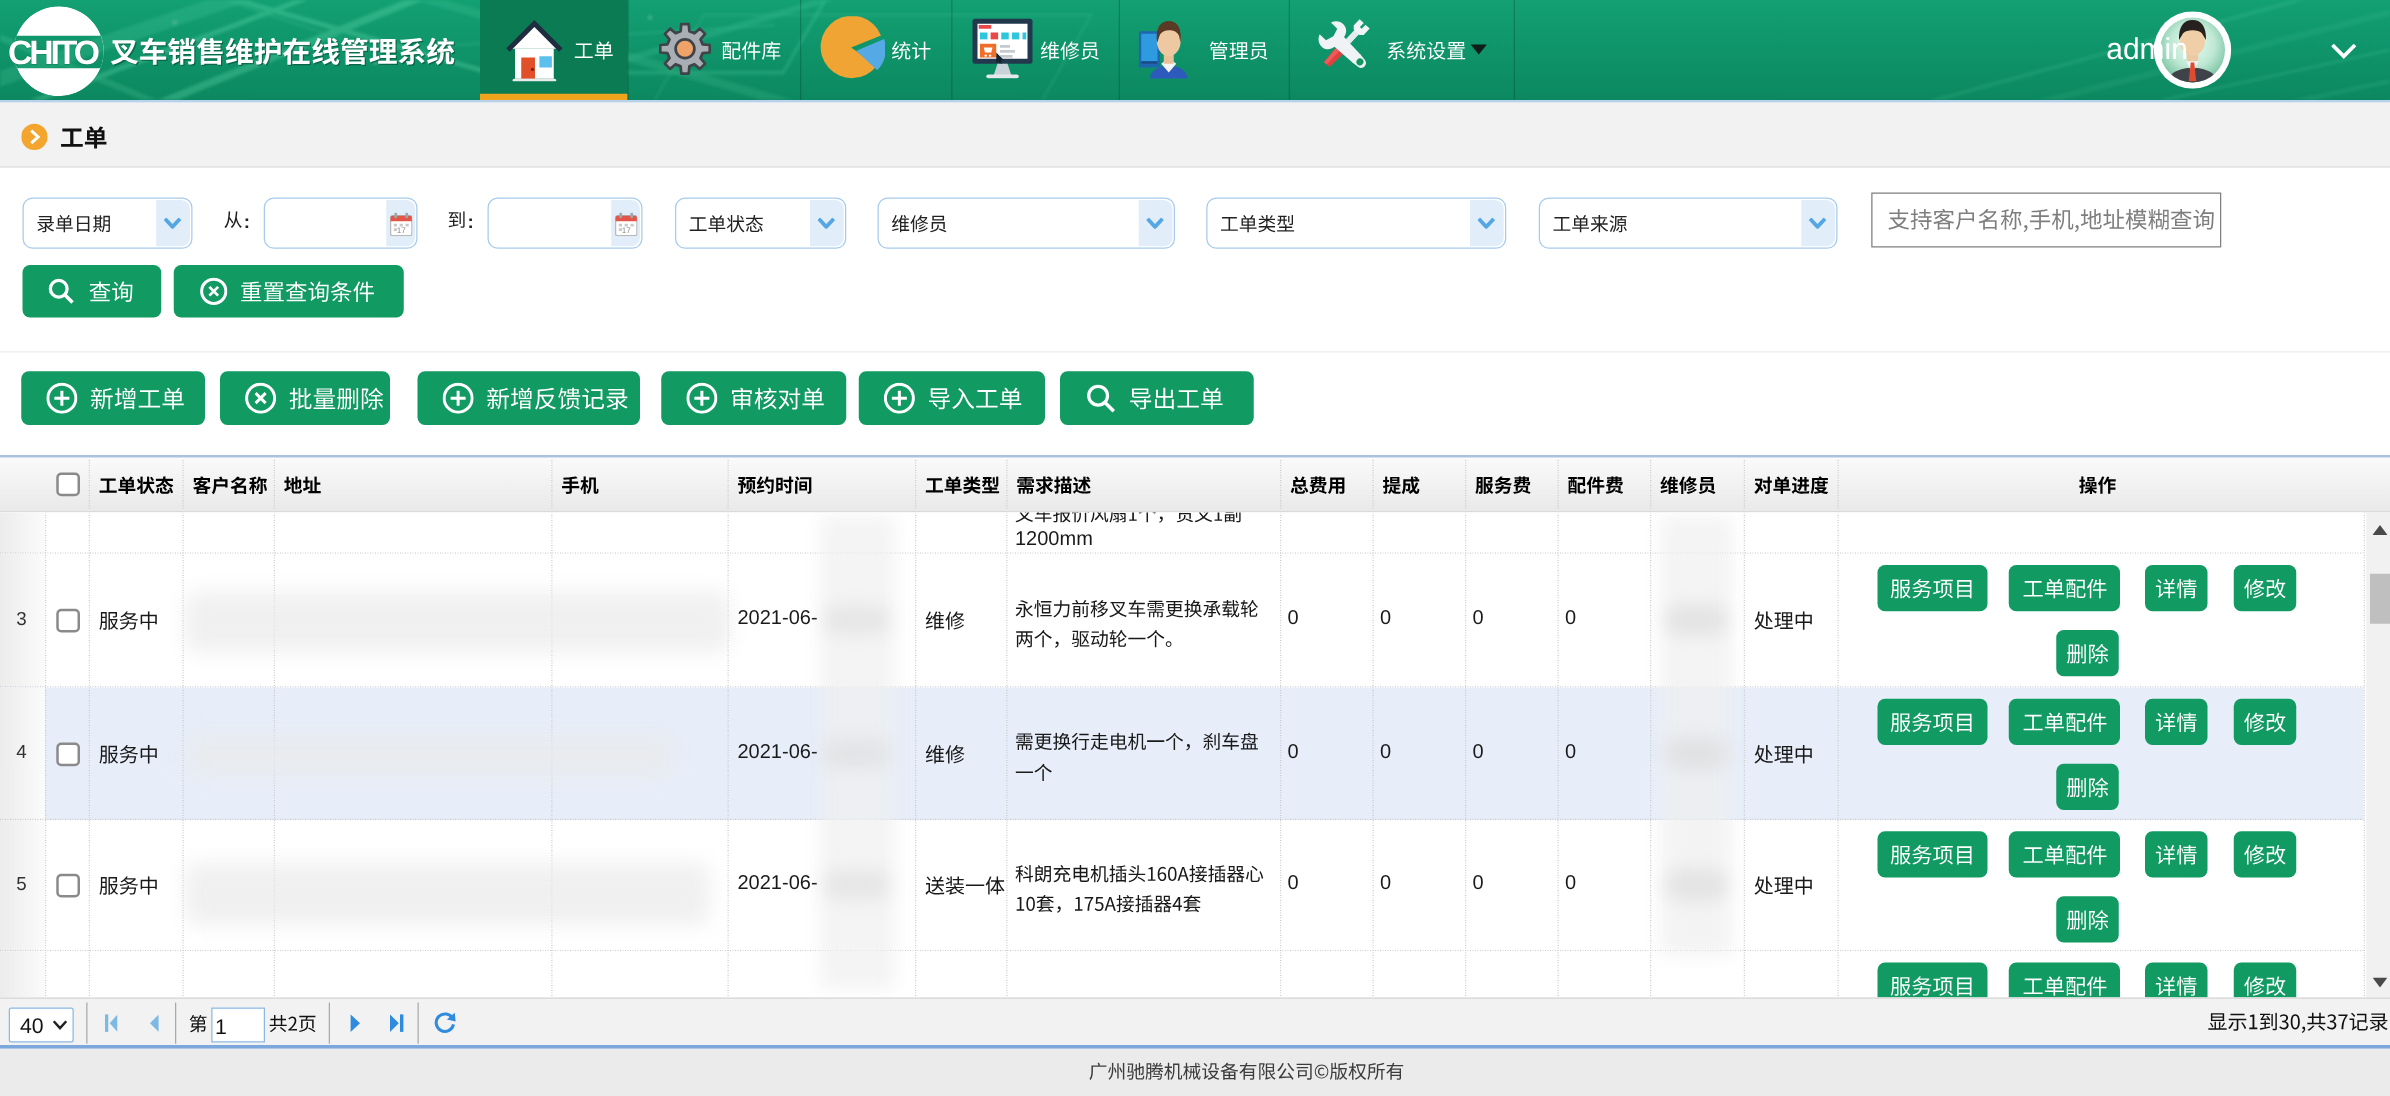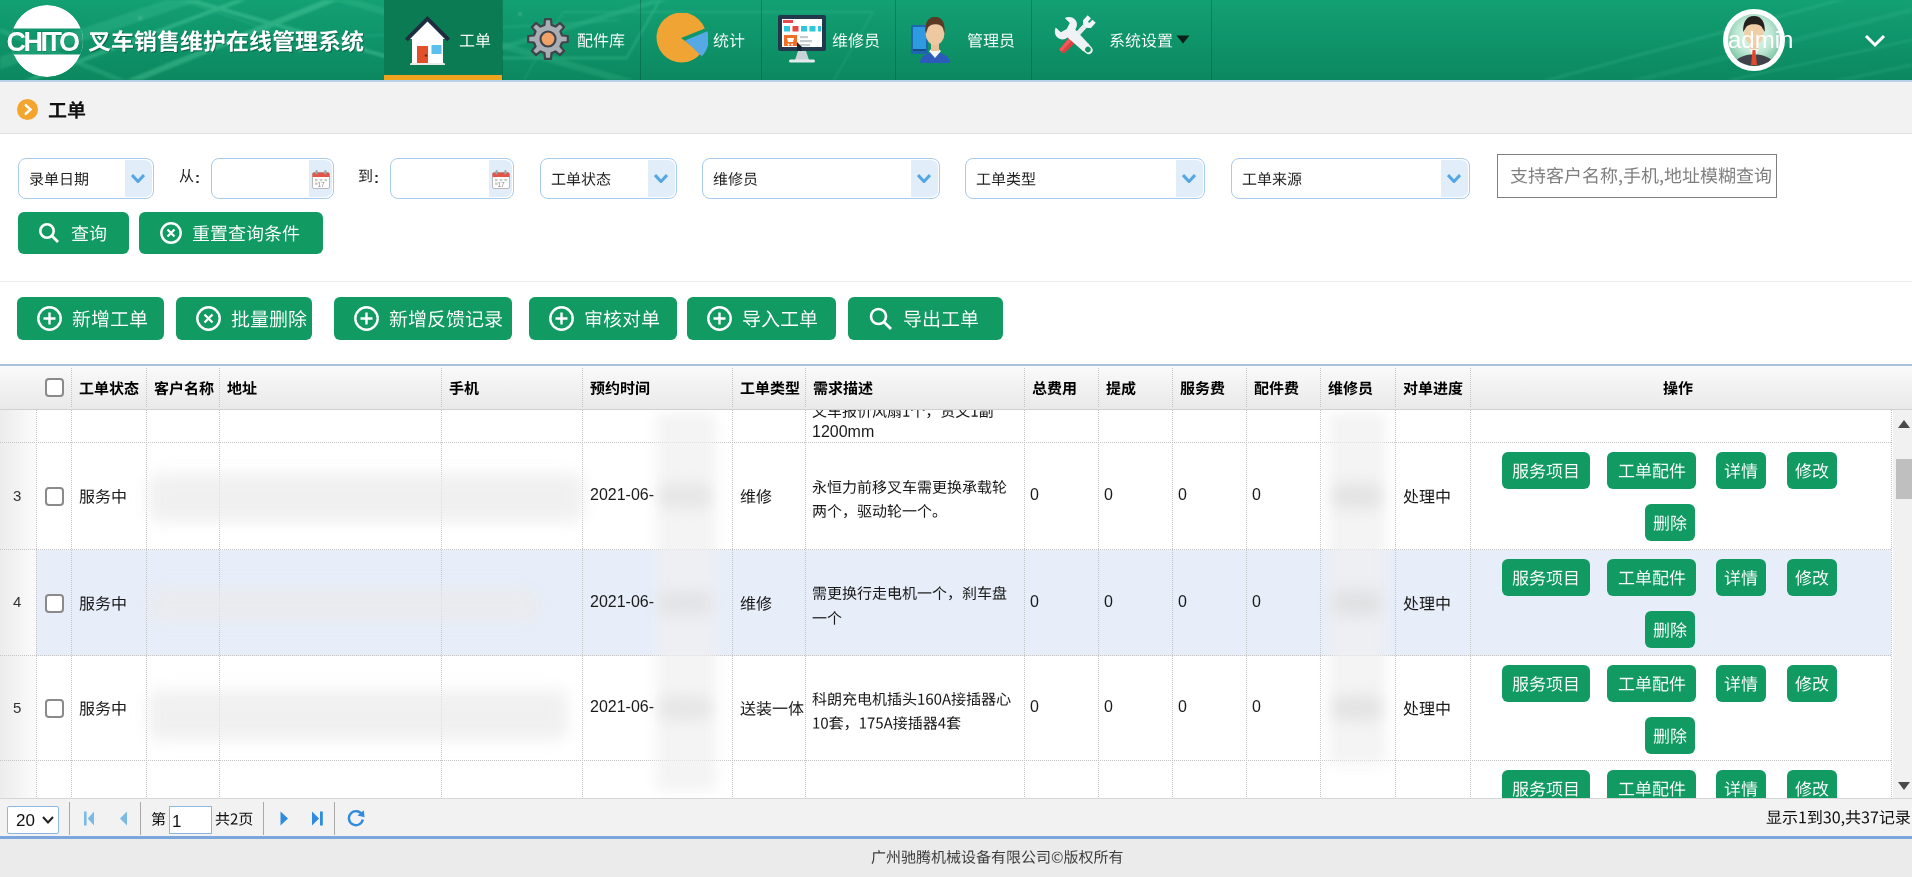--- a/index.html
+++ b/index.html
@@ -421,21 +421,21 @@
         </clipPath>
 <g clip-path="url(#avc)">
 <path d="M10 58 C12 41 50 41 52 58 Z" fill="#3f4248"></path>
 <path d="M26 40 L31 50 L36 40 L34 38 L28 38 Z" fill="#f2f4f6"></path>
 <path d="M29.6 41 L32.4 41 L34 56 L28 56 Z" fill="#e04a2e"></path>
 <rect x="26.5" y="31" width="9" height="9" fill="#ecc9a2"></rect>
 <ellipse cx="31" cy="24" rx="10" ry="11.5" fill="#f0cfa8"></ellipse>
 <path d="M31 7 C23.5 7 19.8 13 20.2 23 L23.5 17.5 C25.5 15.8 27.5 15.2 31 15.2 C34.5 15.2 36.5 15.8 38.5 17.5 L41.8 23 C42.2 13 38.5 7 31 7 Z" fill="#26201f"></path>
 </g>
       </svg>
-      <div class="ab" style="left:1728px;top:26px;font:24px 'Liberation Sans';color:#fff">admin</div>
+      <div class="ab" style="left:1685px;top:26px;font:24px 'Liberation Sans';color:#fff">admin</div>
       <svg class="ab" style="left:1864px;top:34px" width="22" height="14">
         <path d="M2 2 L11 11 L20 2" fill="none" stroke="#fff" stroke-width="3"></path>
       </svg>
     </div>
     <div class="ab blueline"></div>
     <div class="ab crumb"></div>
     <svg class="ab" style="left:17px;top:98px" width="22" height="23">
       <circle cx="10.5" cy="11.5" r="10.5" fill="#f3a52e"></circle>
       <path d="M8 6.5 L13.5 11.5 L8 16.5" fill="none" stroke="#fff" stroke-width="2.4"></path>
     </svg>
@@ -1185,21 +1185,21 @@
     <div class="ab" style="left:1893px;top:410px;width:19px;height:388px;background:#f1f1f1"></div>
     <svg class="ab" style="left:1898px;top:420px" width="12" height="8">
       <path d="M6 0 L12 8 L0 8 Z" fill="#4a4a4a"></path>
     </svg>
     <div class="ab" style="left:1896px;top:459px;width:16px;height:40px;background:#bfbfbf"></div>
     <svg class="ab" style="left:1898px;top:782px" width="12" height="8">
       <path d="M0 0 L12 0 L6 8 Z" fill="#4a4a4a"></path>
     </svg>
     <div class="ab pager"></div>
     <div class="ab" style="left:7px;top:806px;width:52px;height:28px;background:#fff;border:1.5px solid #8ab8e2;border-radius:2px"></div>
-    <div class="ab" style="left:16px;top:811px;font:17px 'Liberation Sans';color:#111">20</div>
+    <div class="ab" style="left:16px;top:811px;font:17px 'Liberation Sans';color:#111">40</div>
     <svg class="ab" style="left:42px;top:816px" width="12" height="8">
       <path d="M1 1 L6 6.5 L11 1" fill="none" stroke="#222" stroke-width="2"></path>
     </svg>
     <div class="ab psep" style="left:69px"></div>
     <svg class="ab" style="left:84px;top:811px" width="10" height="15">
       <rect x="0" y="0.5" width="2.6" height="14" fill="#7cb9e4"></rect>
       <path d="M10 0.5 L3.8 7.5 L10 14.5 Z" fill="#7cb9e4"></path>
     </svg>
     <svg class="ab" style="left:119px;top:811px" width="8" height="15">
       <path d="M8 0.5 L1 7.5 L8 14.5 Z" fill="#7cb9e4"></path>

